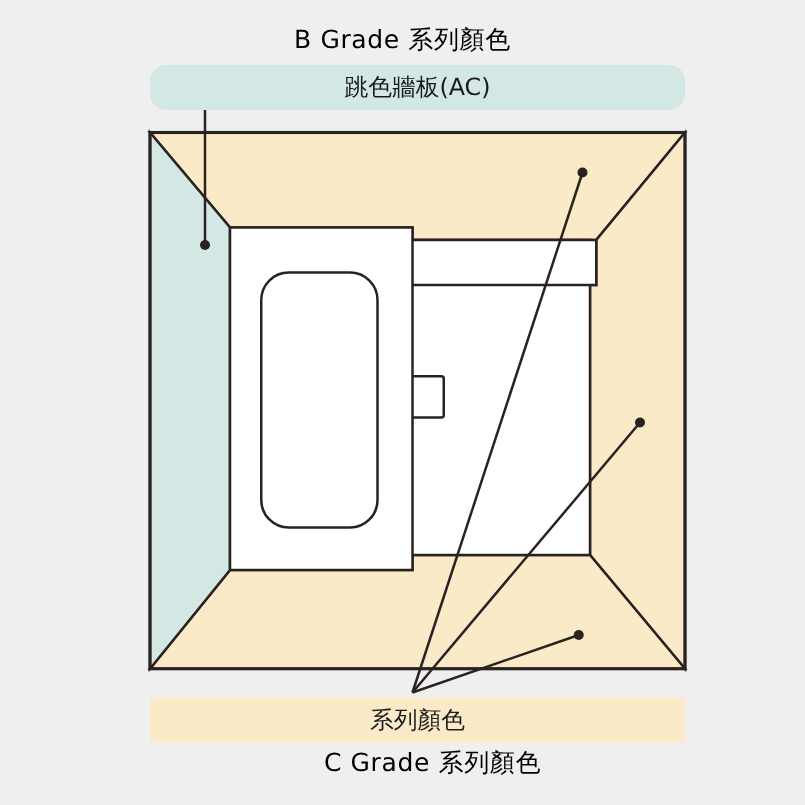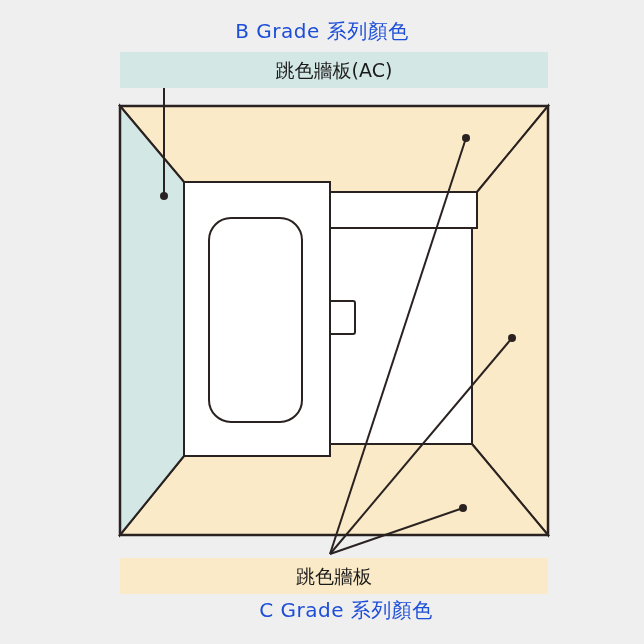--- a/index.html
+++ b/index.html
@@ -2,29 +2,29 @@
 <html><head>
 <meta charset="utf-8">
 <style>
   html, body { margin: 0; padding: 0; }
   body {
     width: 644px; height: 644px; background: #efefef; position: relative; overflow: hidden;
     font-family: "DejaVu Sans", "Liberation Sans", sans-serif;
   }
   .title {
     position: absolute; left: 0; width: 644px; text-align: center;
-    font-size: 20px; color: #1d4ed8; letter-spacing: 0.5px; font-weight: 500;
+    font-size: 20px; color: #000000; letter-spacing: 0.5px; font-weight: 500;
   }
   .title-top { top: 18px; }
   .title-bottom { top: 597px; padding-left: 24px; }
   .band {
     position: absolute; left: 120px; width: 428px; height: 36px;
     text-align: center; line-height: 36px; font-size: 19px; color: #1b1b1b;
   }
-  .band-top { top: 52px; background: #d3e7e5; }
+  .band-top { top: 52px; background: #d3e7e5; border-radius: 13px; }
   .band-bottom { top: 558px; background: #fbeac8; }
   svg.diagram { position: absolute; left: 0; top: 0; }
 </style>
 </head>
 <body>
 
 <div class="title title-top">B Grade 系列顏色</div>
 <div class="band band-top">跳色牆板(AC)</div>
 
 <svg class="diagram" width="644" height="644" viewBox="0 0 644 644">
@@ -50,14 +50,14 @@
   <circle cx="164" cy="196" r="4" fill="#2a2220"></circle>
 
   <line x1="330" y1="554" x2="466" y2="138" stroke="#2a2220" stroke-width="2"></line>
   <line x1="330" y1="554" x2="512" y2="338" stroke="#2a2220" stroke-width="2"></line>
   <line x1="330" y1="554" x2="463" y2="508" stroke="#2a2220" stroke-width="2"></line>
   <circle cx="466" cy="138" r="4" fill="#2a2220"></circle>
   <circle cx="512" cy="338" r="4" fill="#2a2220"></circle>
   <circle cx="463" cy="508" r="4" fill="#2a2220"></circle>
 </svg>
 
-<div class="band band-bottom">跳色牆板</div>
+<div class="band band-bottom">系列顏色</div>
 <div class="title title-bottom">C Grade 系列顏色</div>
 
 </body></html>

